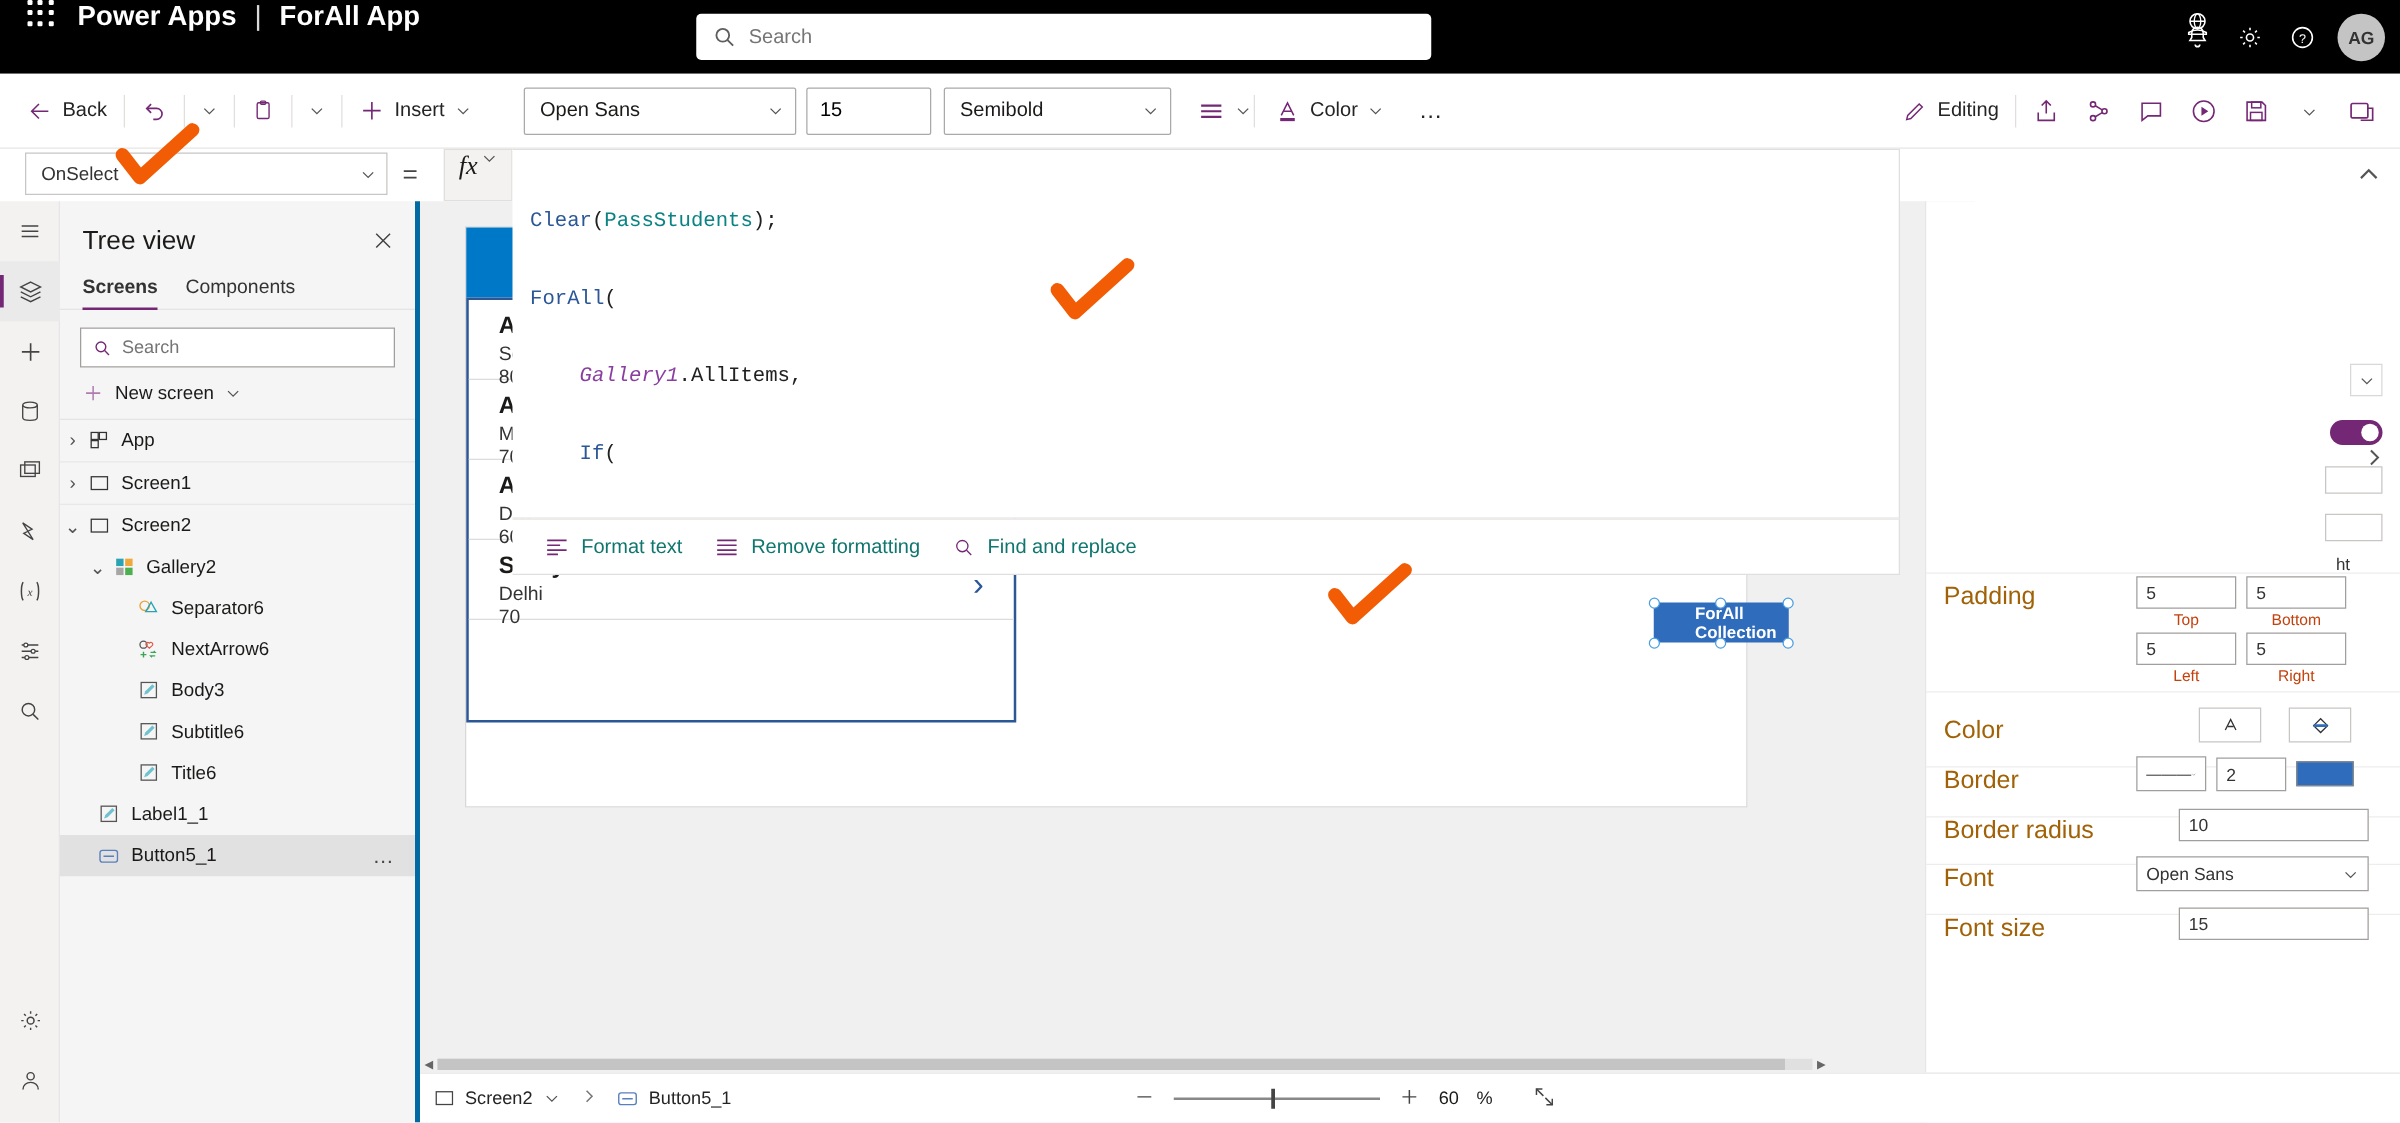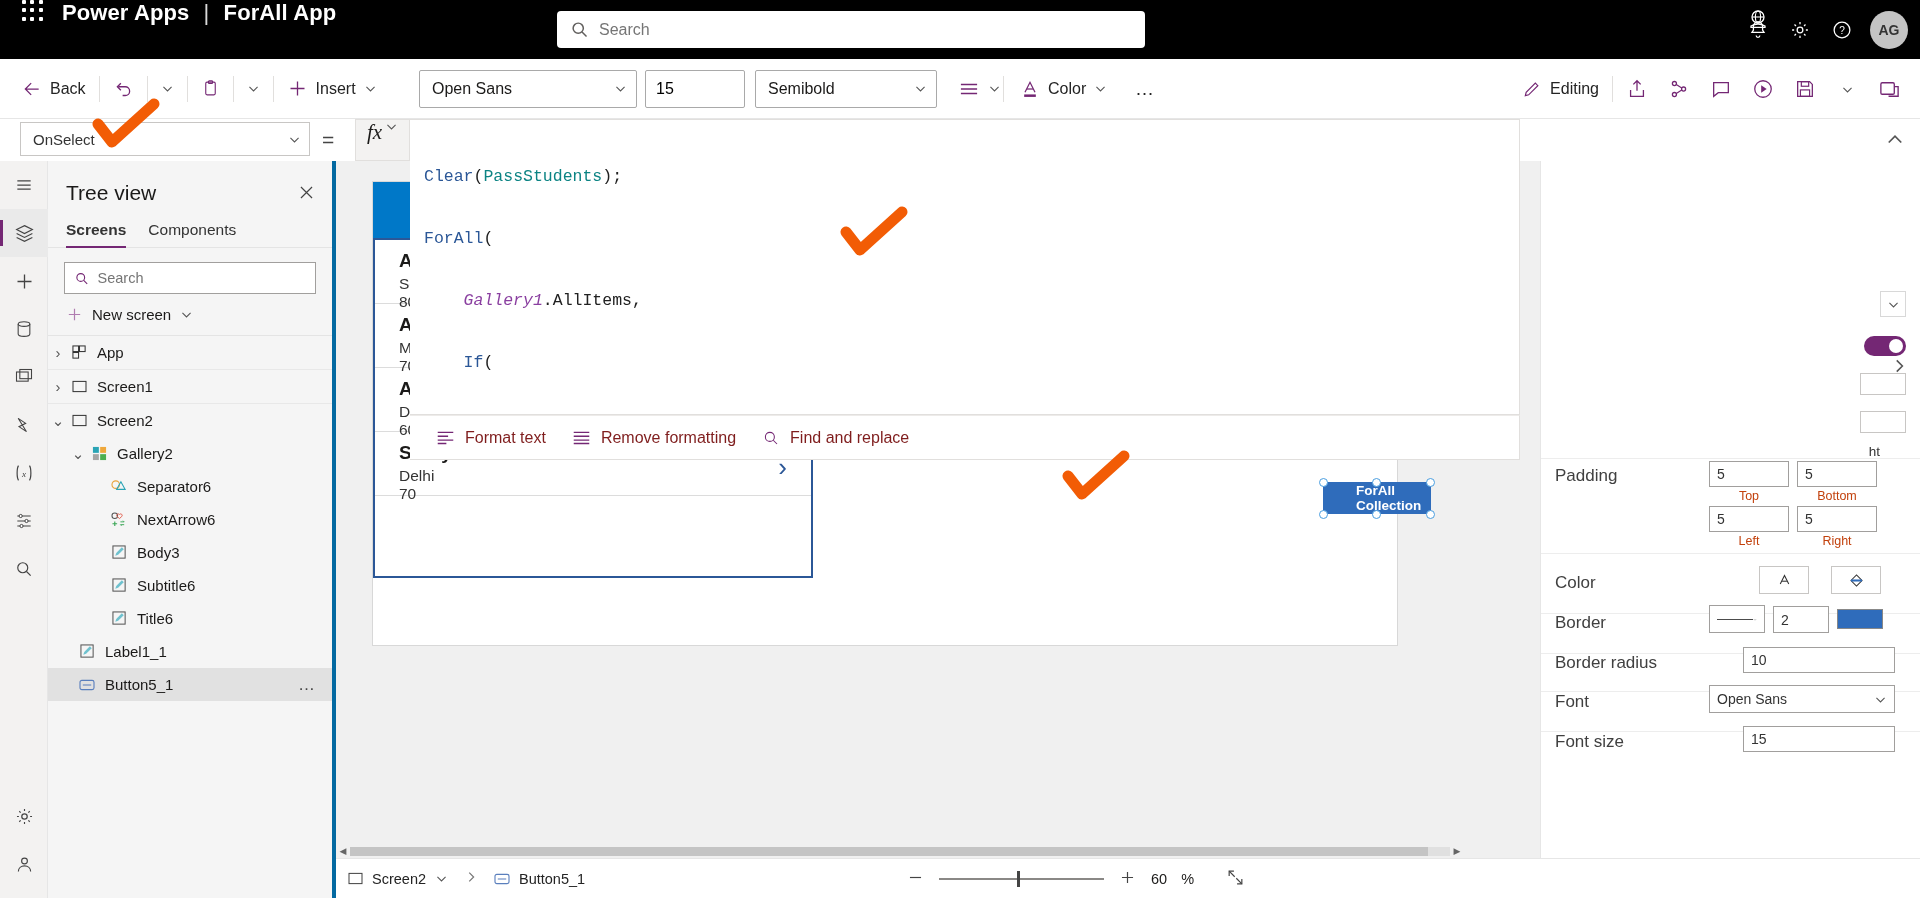--- a/index.html
+++ b/index.html
@@ -96,21 +96,21 @@
     position:absolute; right:10px; top:126px; width:30px;height:28px;
     display:flex;align-items:center;justify-content:center;cursor:pointer;
   }
 
   
   .fx-tools {
     position:absolute; left:410px; top:415px; width:1110px; height:45px;
     background:#fff; border:1px solid #e1dfdd; border-top:1px solid #edebe9; border-left:0;
     display:flex; align-items:center; gap:26px; padding-left:26px;
   }
-  .fx-tool { display:flex;align-items:center;gap:10px;font-size:16px;color:#7f1d1d;cursor:pointer;}
+  .fx-tool { display:flex;align-items:center;gap:10px;font-size:16px;color:#0f766e;cursor:pointer;}
 
   
   .rail { position:absolute; left:0; top:161px; width:48px; height:737px; background:#f3f2f1; border-right:1px solid #e6e6e6;}
   .rail-item { width:48px;height:48px; display:flex;align-items:center;justify-content:center;cursor:pointer;color:#4a4a4a;}
   .rail-item.sel { background:#eaeaea; }
   .rail-item.sel:before{content:"";position:absolute;left:0;width:3px;height:26px;background:#742774;}
 
   
   .tree { position:absolute; left:48px; top:161px; width:288px; height:737px; background:#f5f5f5; border-right:4px solid #0369a1; }
   .tree-title { font-size:21px; font-weight:400; padding:20px 0 0 18px; }
@@ -160,21 +160,21 @@
     position:absolute; left:950px; top:300px; width:108px; height:32px; background:#2f6cbb;
     color:#fff; font-size:13.5px; font-weight:700; display:flex;align-items:center;justify-content:center;
     cursor:pointer;
     padding-left:33px;
   }
   .handle { position:absolute; width:9px;height:9px; border-radius:50%; background:#fff; border:1.6px solid #4a9ee0; }
 
   
   .rpanel-bg { position:absolute; right:0; top:161px; width:380px; bottom:0; background:#fff; border-left:1px solid #e6e6e6;}
   .rp-strip { position:absolute; right:340px; top:161px; width:40px; bottom:40px; background:#e4e4e4;}
-  .rp-label { font-size:17px; color:#404040; }
+  .rp-label { font-size:20px; color:#a16207; }
   .rp-input {
     border:1px solid #a19f9d; background:#fff; height:26px; font-size:14px; padding:0 7px;
     font-family:"Liberation Sans",sans-serif; outline:none; color:#333;
   }
   .rp-sub { font-size:12.5px; color:#c2410c; text-align:center; }
   .rp-select {
     border:1px solid #a19f9d; background:#fff; height:28px; display:flex;align-items:center;
     justify-content:space-between; padding:0 7px; font-size:14px; cursor:pointer; color:#333;
   }
   .rp-divider { position:absolute; left:0; right:0; height:1px; background:#ededed;}

